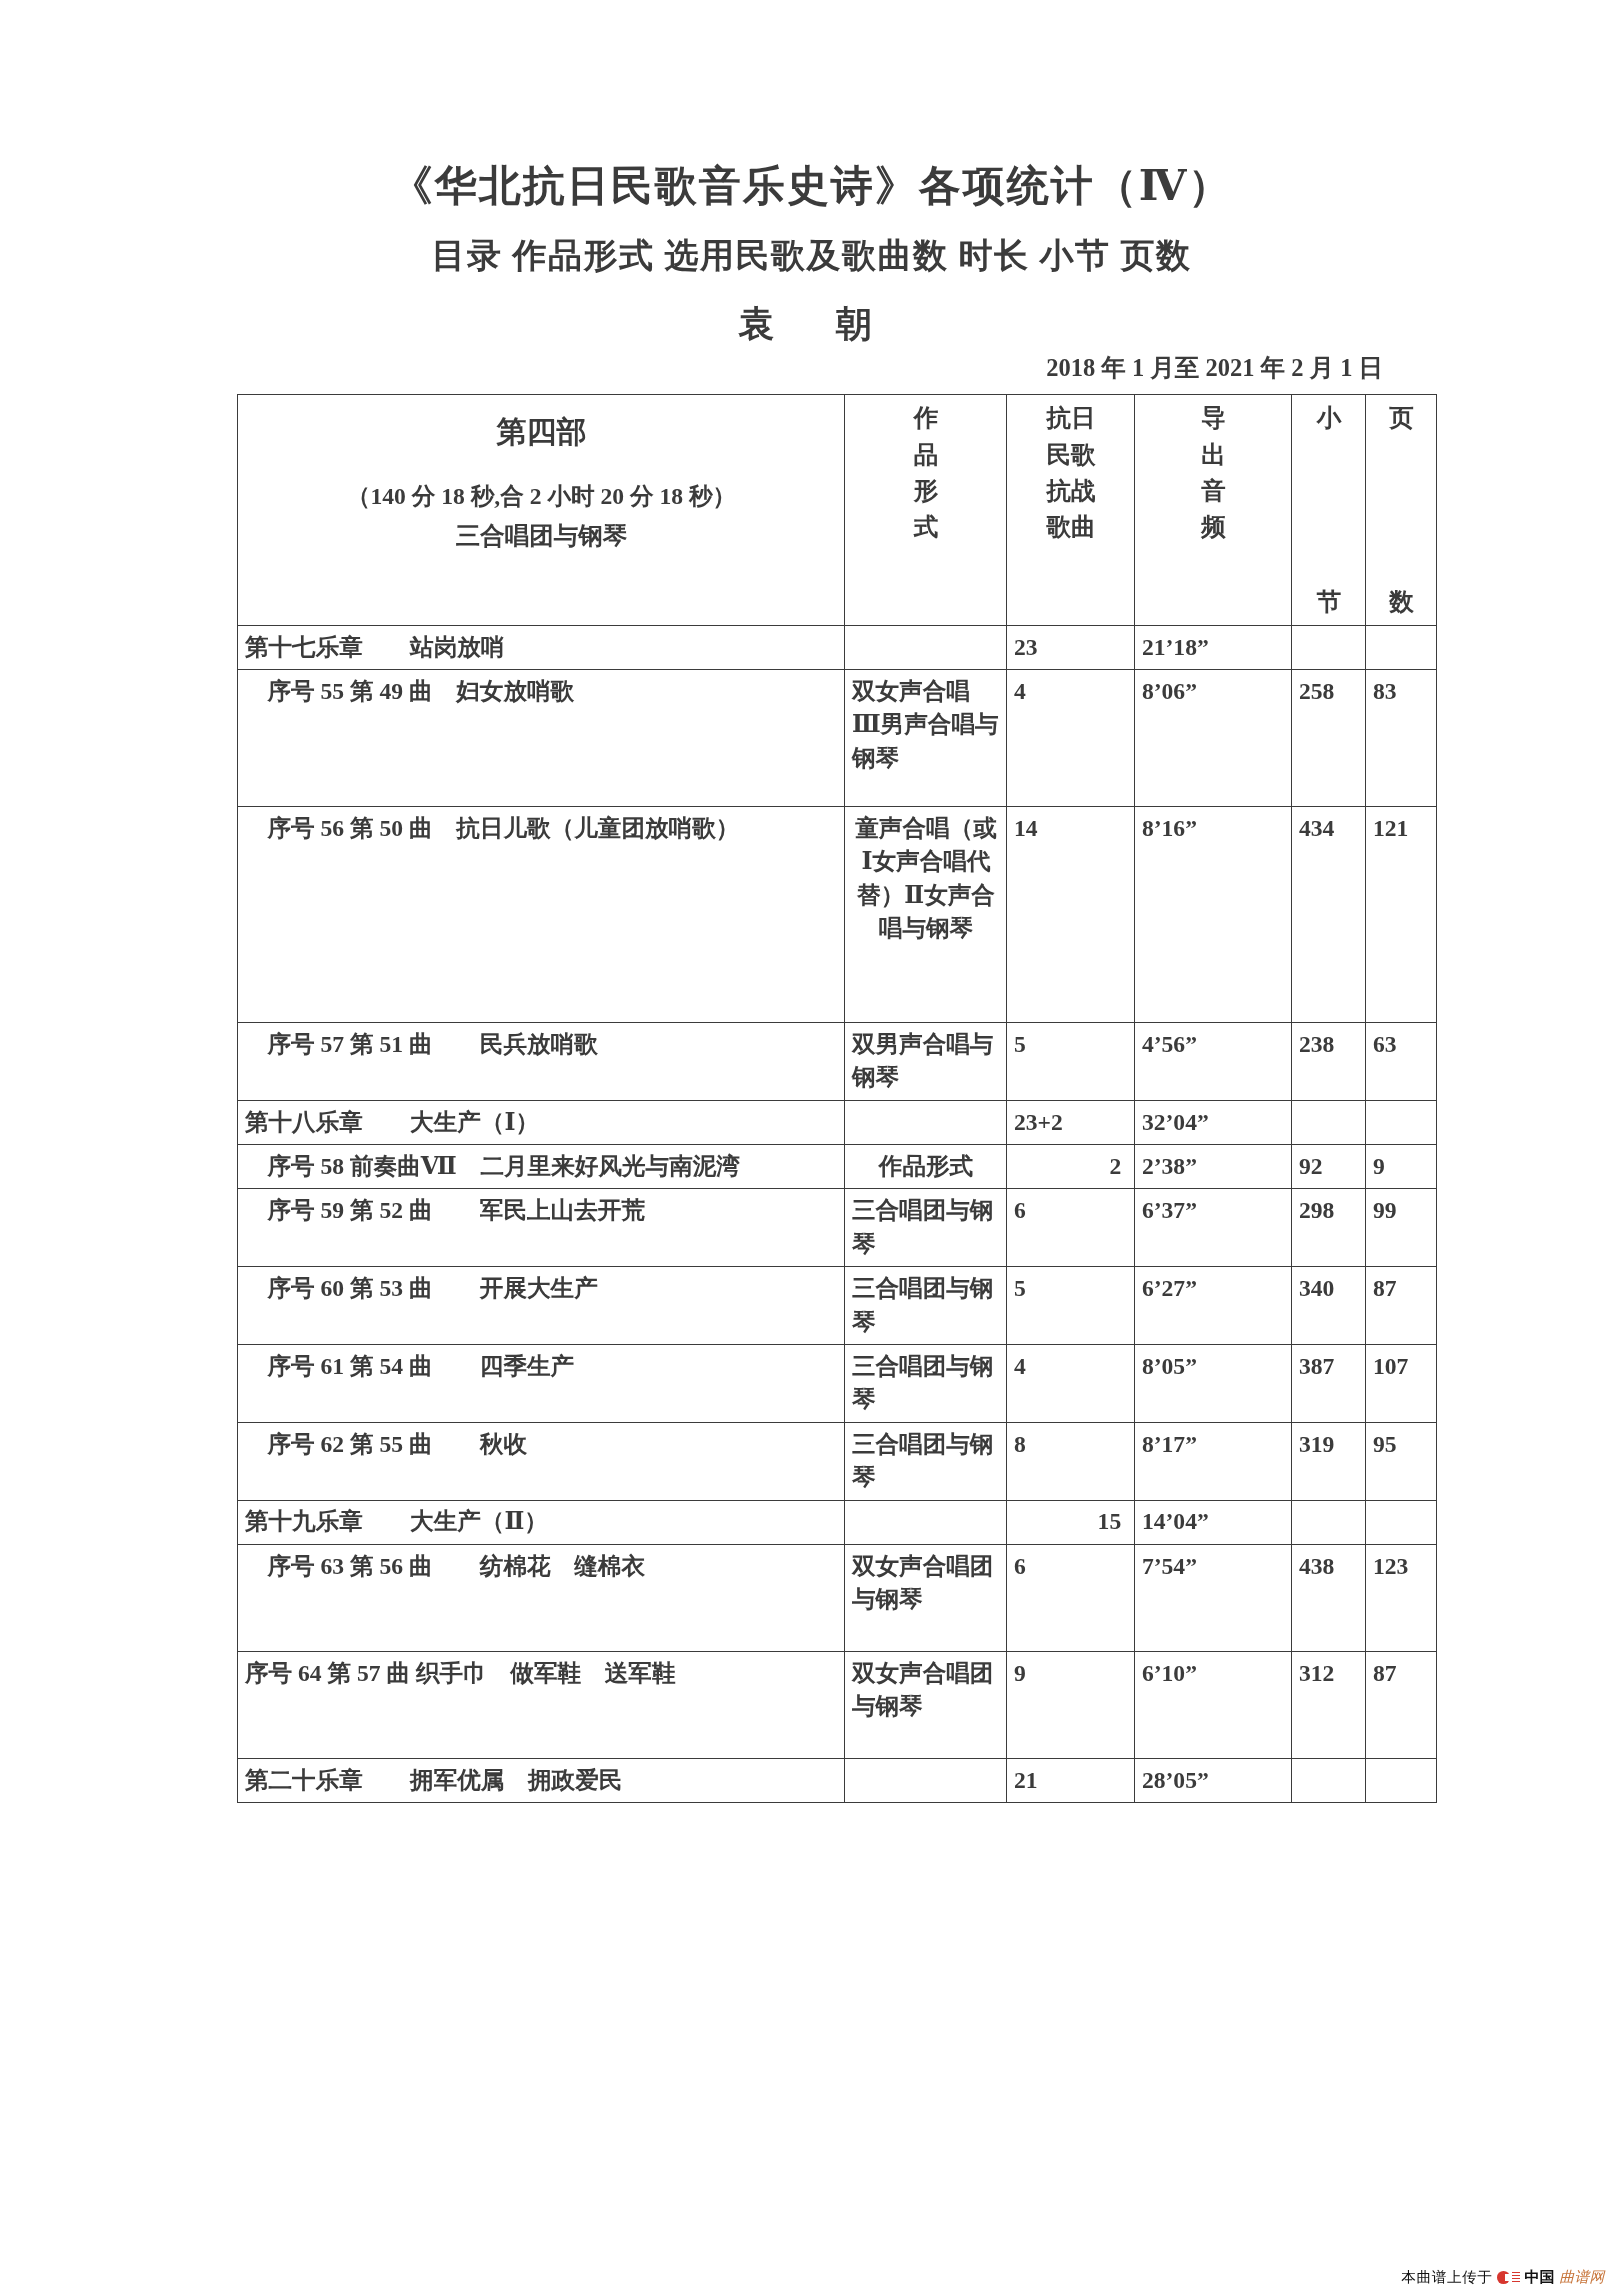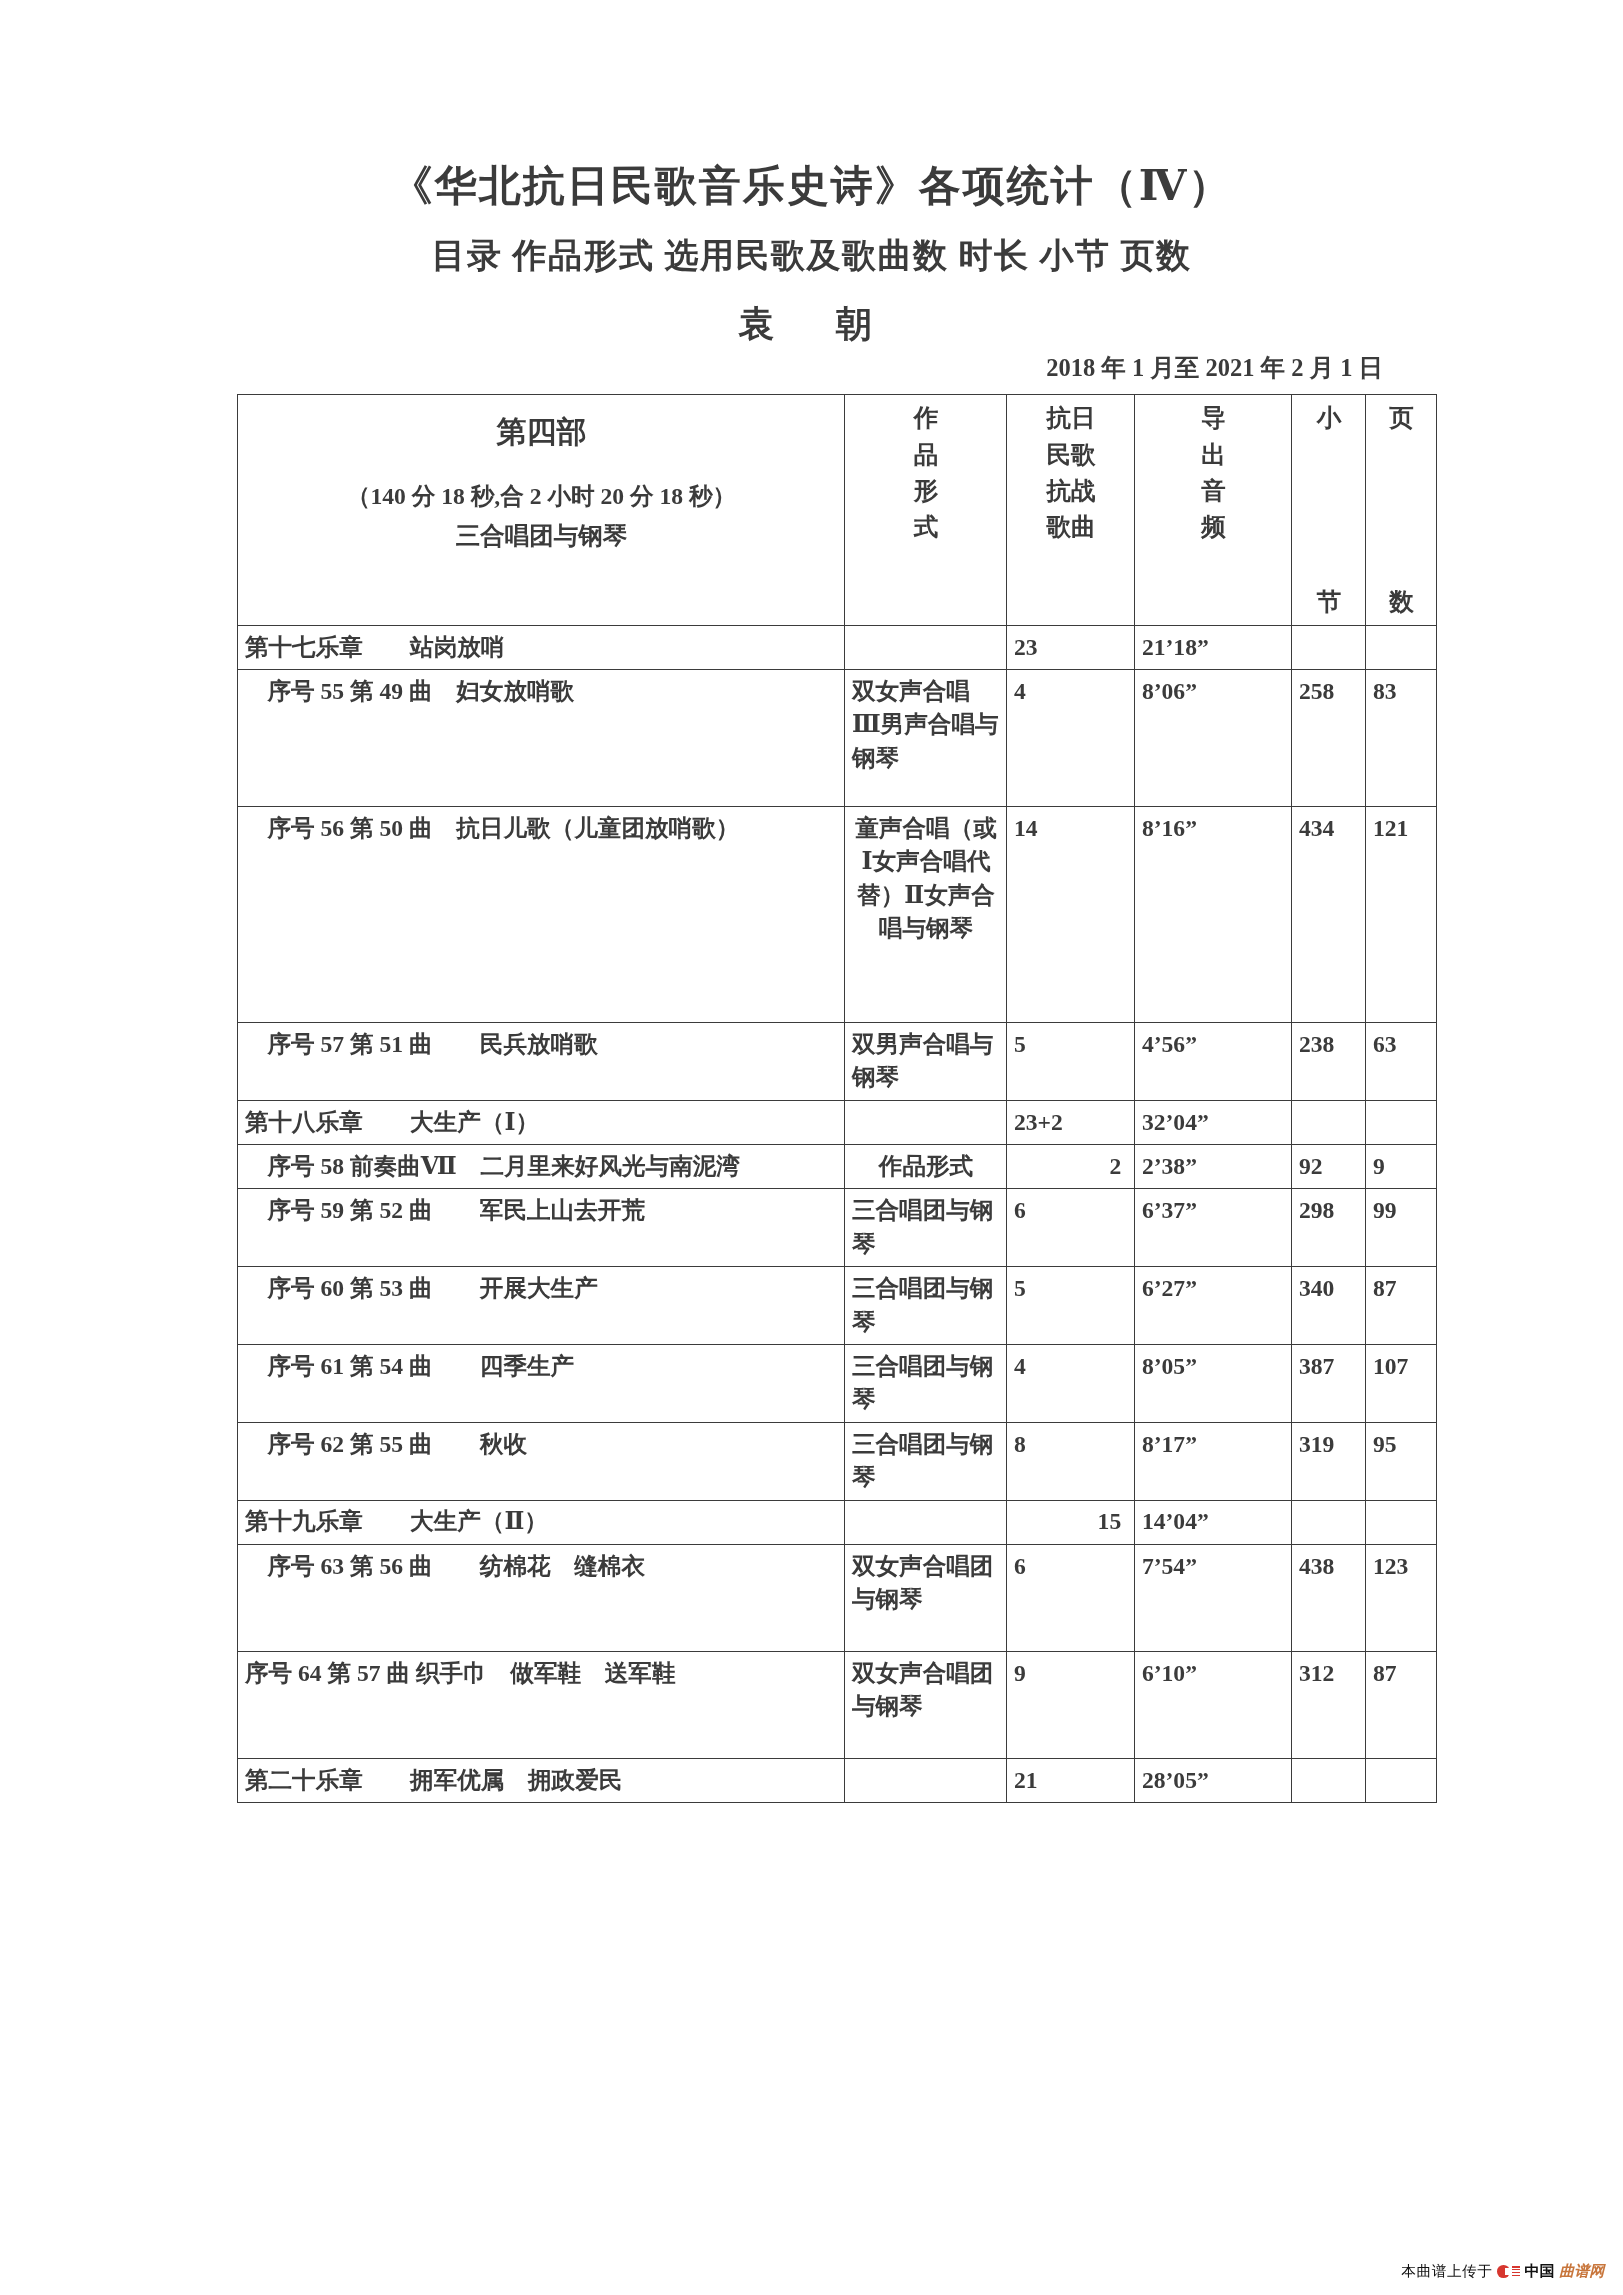--- a/index.html
+++ b/index.html
@@ -136,21 +136,21 @@
   td.num       { text-align: left;  font-size: 23.6px; }
   td.num.right { text-align: right; padding-right: 12.8px; }
   td.audio     { text-align: left;  font-size: 23.6px; }
   td.form      { font-size: 22.6px; line-height: 1.52; }
   td.form.center { text-align: center; }
 
   
   .watermark {
     position: absolute;
     right: 18.7px;
-    bottom: 14px;
+    bottom: 8px;
     display: flex;
     align-items: center;
     gap: 4.9px;
     font-family: "Liberation Sans", sans-serif;
   }
   .wm-text {
     font-size: 14.7px;
     color: #111111;
     font-weight: normal;
     letter-spacing: 0.5px;
@@ -180,21 +180,21 @@
       to bottom, #d7372f 0 1.5px, #ffffff 1.5px 2.9px);
   }
   .wm-cn {
     font-size: 15px;
     font-weight: bold;
     color: #111111;
     letter-spacing: 0;
   }
   .wm-orange {
     font-size: 15px;
-    font-weight: bold;
+    font-weight: normal;
     color: #c8763c;
     font-style: italic;
     letter-spacing: 0;
   }
 </style>
 </head>
 <body>
 
 <div class="doc-header">
   <h1 class="doc-title">《华北抗日民歌音乐史诗》各项统计（Ⅳ）</h1>

